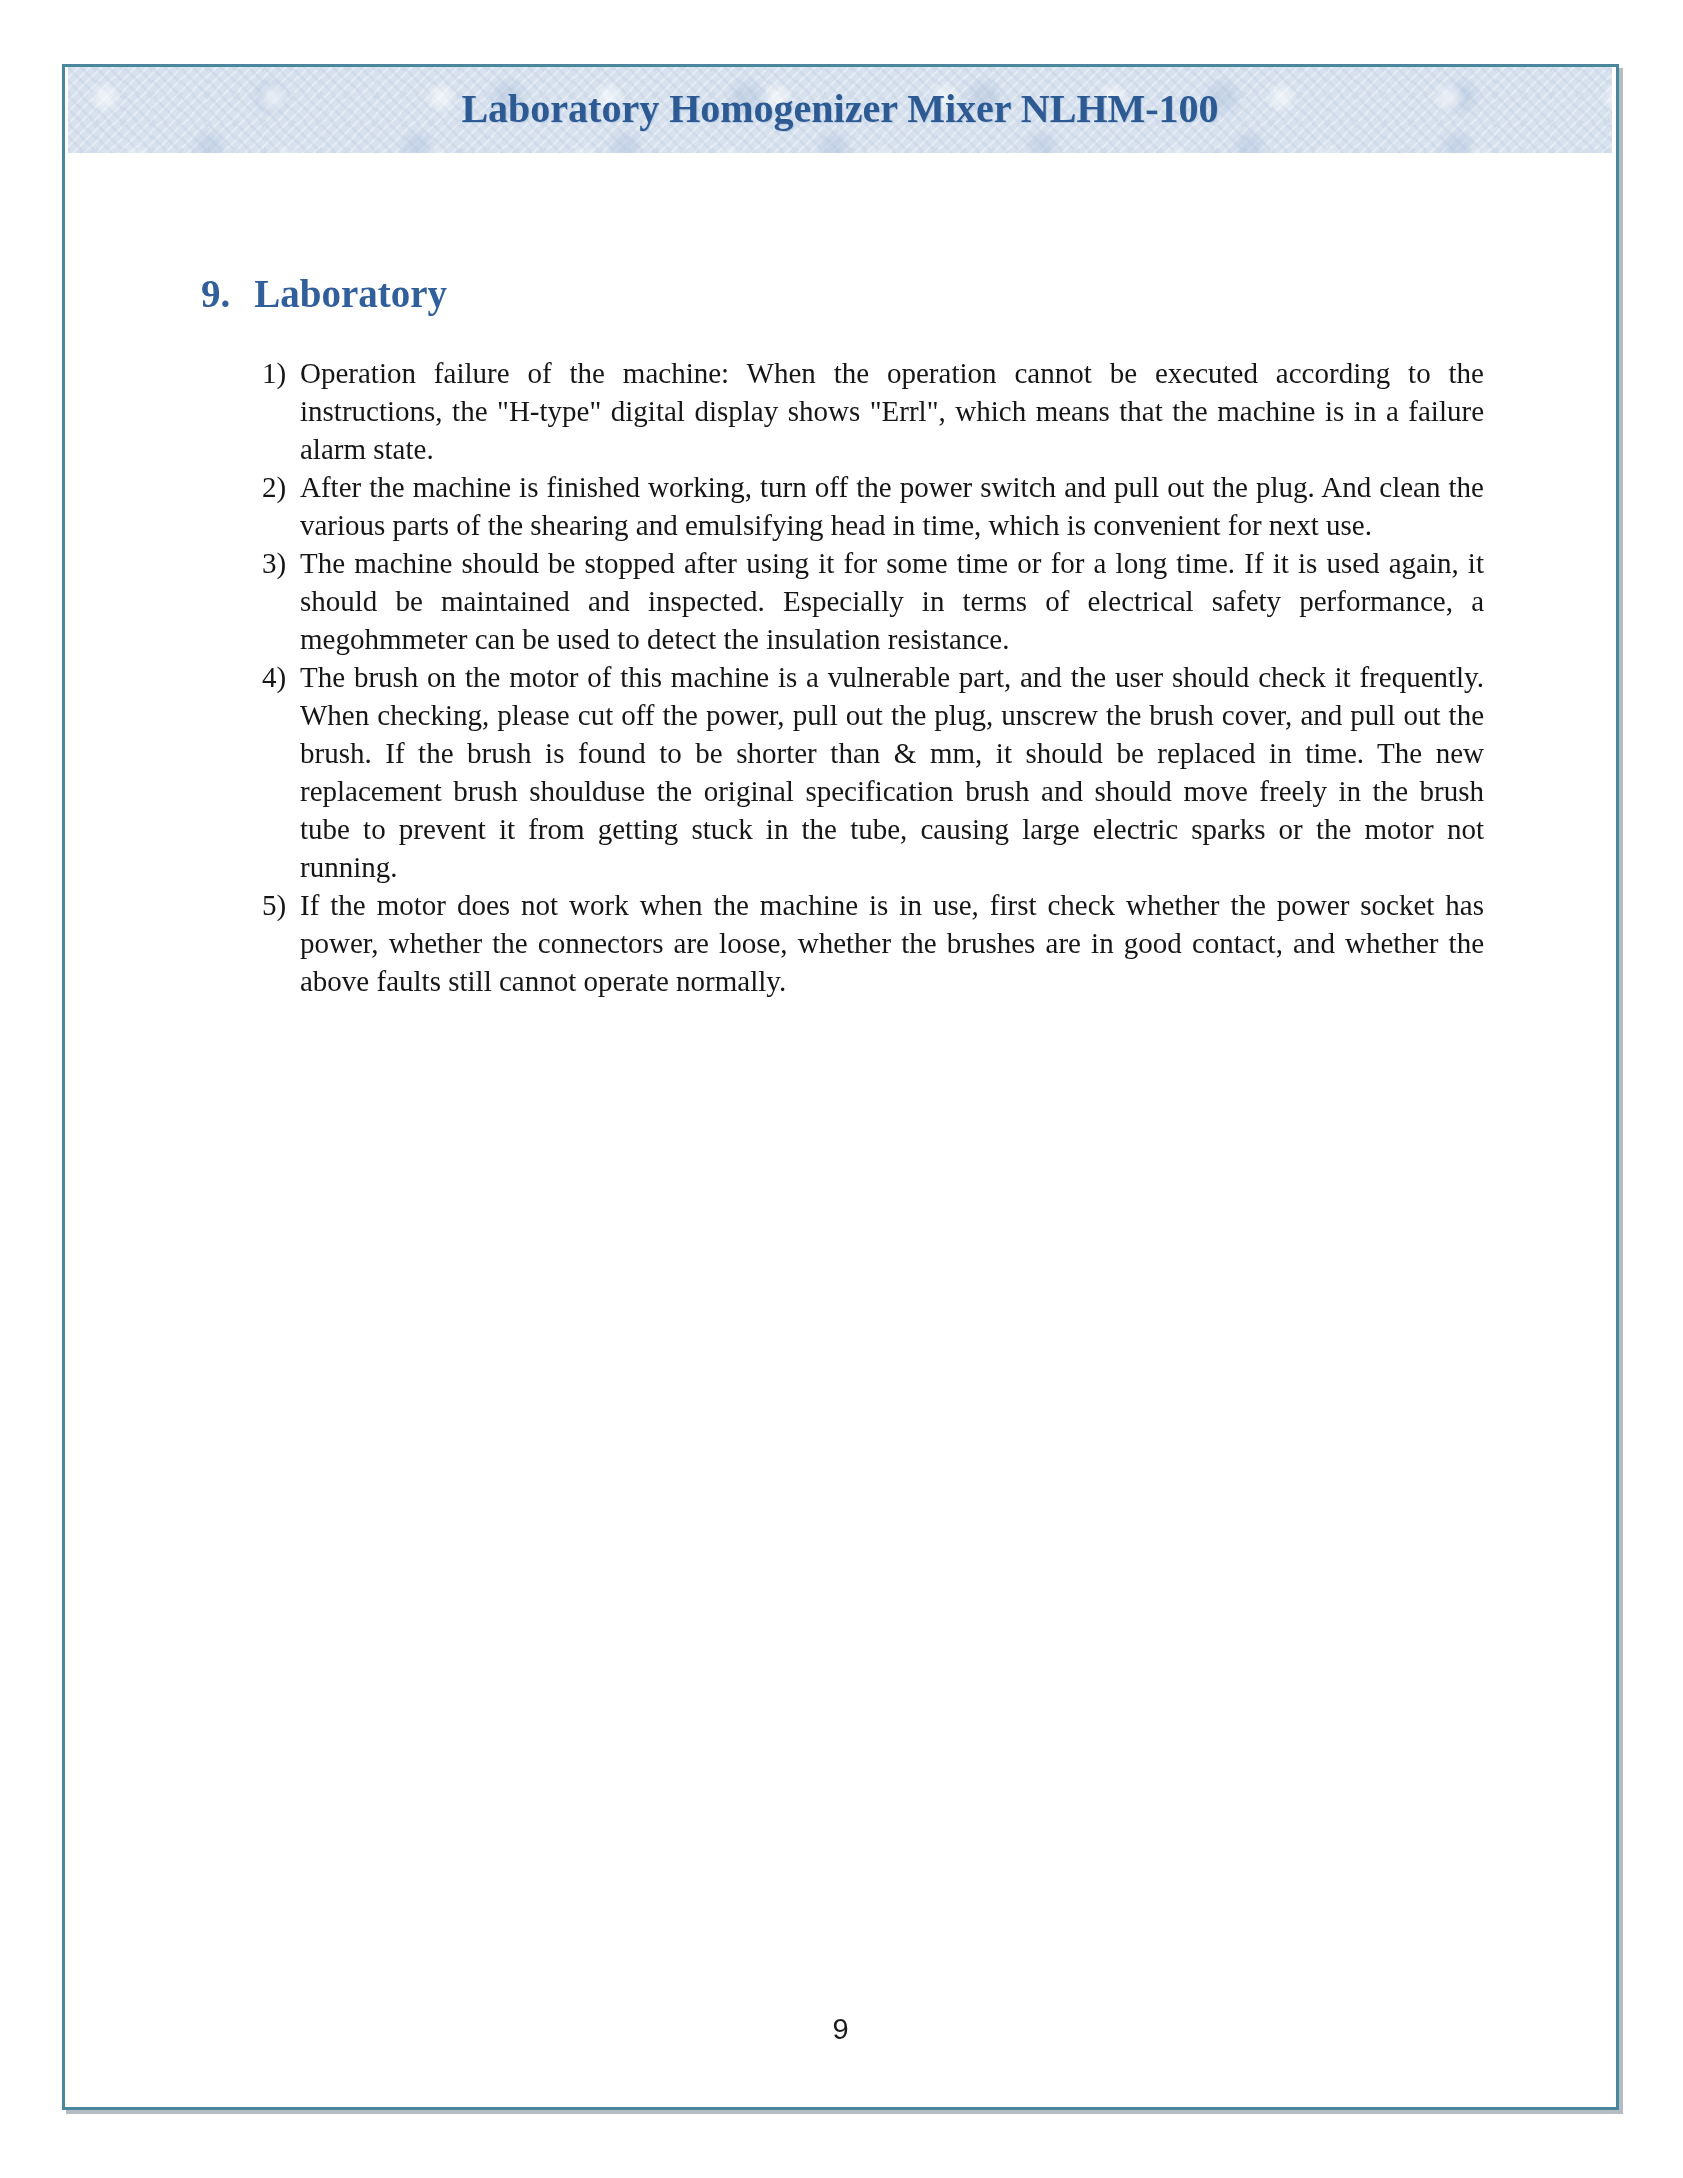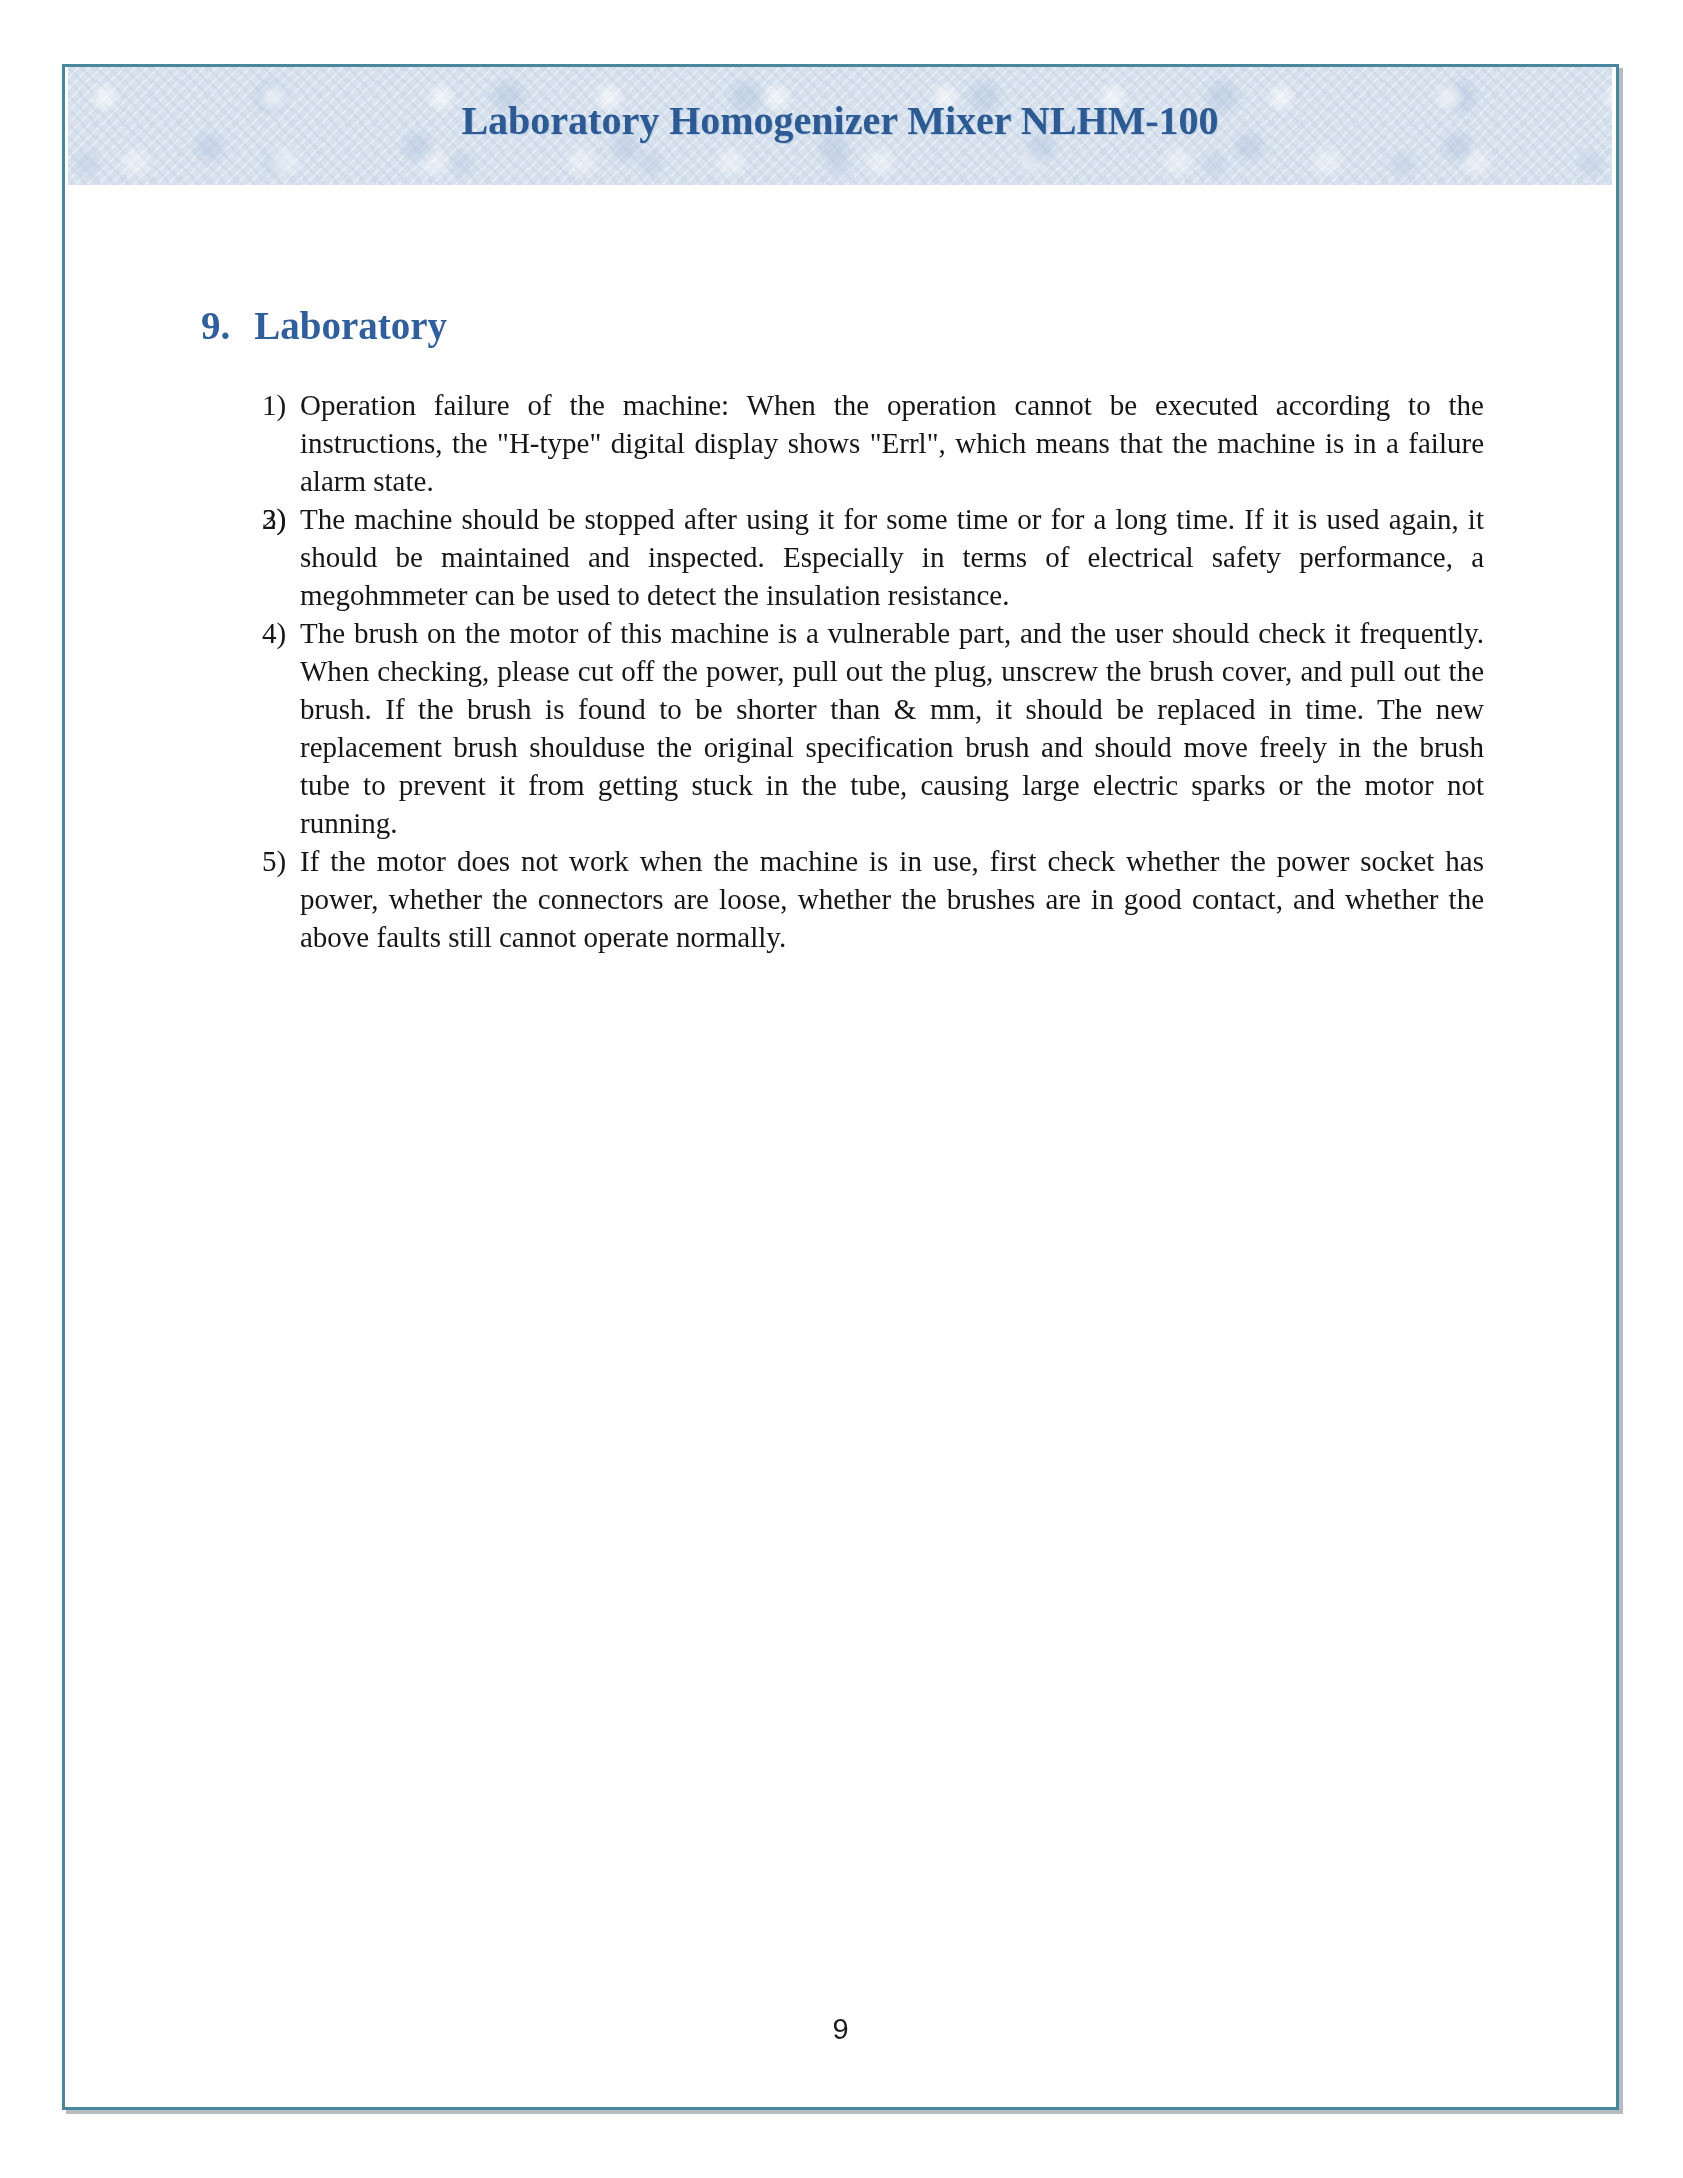--- a/index.html
+++ b/index.html
@@ -23,22 +23,22 @@
     height: 2046px;
     box-sizing: border-box;
     border: 3px solid #4a869c;
     background: #ffffff;
     box-shadow: 4px 4px 0 rgba(122, 134, 144, 0.55);
   }
   
   .banner {
     box-sizing: border-box;
     margin: 0 4px 0 3px;
-    height: 118px;
-    padding-top: 30px;
+    height: 86px;
+    padding-top: 18px;
     text-align: center;
     background-color: #d8e2ee;
     background-image:
       radial-gradient(circle at 22% 28%, rgba(255,255,255,0.55) 0 5px, rgba(255,255,255,0) 16px),
       radial-gradient(circle at 68% 62%, rgba(178,196,221,0.45) 0 7px, rgba(178,196,221,0) 20px),
       radial-gradient(circle at 45% 80%, rgba(255,255,255,0.4) 0 6px, rgba(255,255,255,0) 18px),
       radial-gradient(circle at 85% 20%, rgba(170,190,218,0.4) 0 8px, rgba(170,190,218,0) 22px),
       radial-gradient(circle at 10% 70%, rgba(190,205,226,0.5) 0 6px, rgba(190,205,226,0) 17px),
       repeating-linear-gradient(45deg, rgba(186,201,223,0.28) 0 3px, rgba(255,255,255,0) 3px 9px),
       repeating-linear-gradient(-45deg, rgba(255,255,255,0.30) 0 2px, rgba(255,255,255,0) 2px 8px);
@@ -114,20 +114,21 @@
         <span class="sec-num">9.</span><span class="sec-title">Laboratory</span>
       </h2>
 
       <ol class="maintenance-list">
         <li class="list-item">
           <span class="marker">1)</span>
           <span class="item-text">Operation failure of the machine: When the operation cannot be executed according to the instructions, the "H-type" digital display shows "Errl", which means that the machine is in a failure alarm state.</span>
         </li>
         <li class="list-item">
           <span class="marker">2)</span>
+          <span class="item-text">After the machine is finished working, turn off the power switch and pull out the plug. And clean the various parts of the shearing and emulsifying head in time, which is convenient for next use.</span>
         </li>
         <li class="list-item">
           <span class="marker">3)</span>
           <span class="item-text">The machine should be stopped after using it for some time or for a long time. If it is used again, it should be maintained and inspected. Especially in terms of electrical safety performance, a megohmmeter can be used to detect the insulation resistance.</span>
         </li>
         <li class="list-item">
           <span class="marker">4)</span>
           <span class="item-text">The brush on the motor of this machine is a vulnerable part, and the user should check it frequently. When checking, please cut off the power, pull out the plug, unscrew the brush cover, and pull out the brush. If the brush is found to be shorter than &amp; mm, it should be replaced in time. The new replacement brush shoulduse the original specification brush and should move freely in the brush tube to prevent it from getting stuck in the tube, causing large electric sparks or the motor not running.</span>
         </li>
         <li class="list-item">

